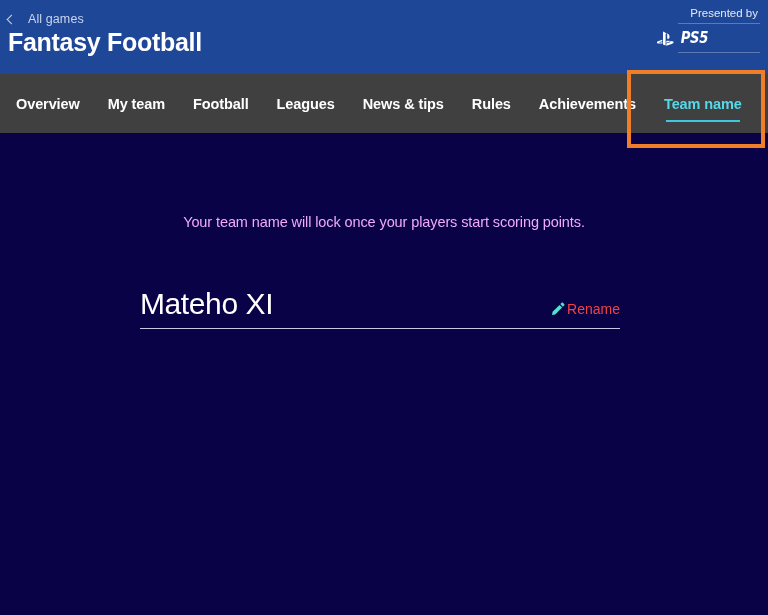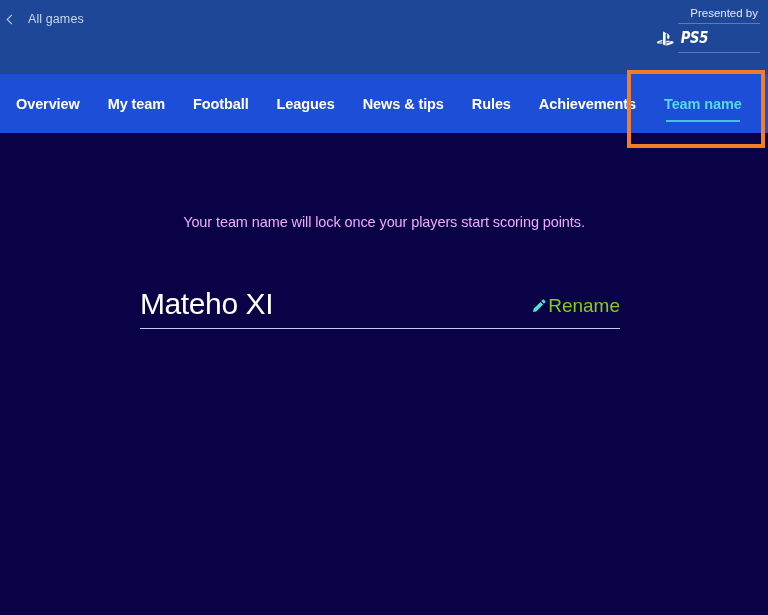--- a/index.html
+++ b/index.html
@@ -104,21 +104,21 @@
     font-family: "DejaVu Sans", sans-serif;
     transform: scaleX(0.88);
   }
 
   
   .navbar {
     position: absolute;
     left: 0; top: 74px;
     width: 768px;
     height: 59px;
-    background: #1d4ed8;
+    background: #404040;
   }
   .nav-inner {
     display: flex;
     align-items: center;
     height: 100%;
     padding-left: 8px;
     gap: 0px;
   }
   .nav-item {
     position: relative;
@@ -196,41 +196,42 @@
     font-weight: 400;
     color: #ffffff;
     letter-spacing: -0.4px;
     line-height: 1.05;
   }
 
   .rename-btn {
     display: flex;
     align-items: center;
     gap: 1px;
-    color: #84cc16;
-    font-size: 19px;
+    color: #ef4444;
+    font-size: 14px;
     font-weight: 500;
     cursor: pointer;
     padding-bottom: 3px;
     background: none;
     border: none;
     font-family: "Liberation Sans", sans-serif;
   }
   .pencil { display:block; }
 </style>
 </head>
 <body>
 
 <div class="header">
 
   <div class="back-link">
     <span class="back-chev"></span>
     <span>All games</span>
   </div>
 
+  <div class="game-title">Fantasy Football</div>
 
   <div class="presented">
     <span class="presented-label">Presented by</span>
     <div class="presented-rule"></div>
     <div class="ps5-wrap">
       <svg class="ps-glyph" width="17" height="15" viewBox="0 0 17 15">
         <path d="M6.0 0.4 L6.0 13.6 L8.6 14.4 L8.6 3.2 C8.6 2.6 8.9 2.3 9.4 2.45 C10.0 2.6 10.2 3.2 10.2 3.9 L10.2 7.6 C11.4 8.2 12.5 7.6 12.5 5.9 C12.5 4.1 11.9 3.2 10.0 2.55 C9.3 2.3 7.6 1.0 6.0 0.4 Z" fill="#ffffff"></path>
         <path d="M9.3 12.6 L13.4 11.1 C13.9 10.9 13.9 10.65 13.6 10.55 C13.2 10.4 12.6 10.45 12.1 10.65 L9.3 11.65 L9.3 10.1 L9.5 10.03 C10.0 9.85 10.7 9.72 11.6 9.72 C12.8 9.72 14.3 9.9 15.4 10.3 C16.7 10.75 16.8 11.4 16.5 11.85 C16.2 12.3 15.4 12.65 15.4 12.65 L9.3 14.85 Z" fill="#ffffff"></path>
         <path d="M1.1 12.5 C-0.25 12.1 -0.5 11.3 0.15 10.8 C0.75 10.35 1.75 10.0 1.75 10.0 L5.3 8.75 L5.3 10.2 L2.75 11.1 C2.3 11.27 2.25 11.5 2.6 11.63 C2.95 11.75 3.55 11.72 4.0 11.55 L5.3 11.1 L5.3 12.4 C5.2 12.42 5.1 12.44 5.0 12.46 C3.7 12.68 2.3 12.58 1.1 12.5 Z" fill="#ffffff"></path>
       </svg>

